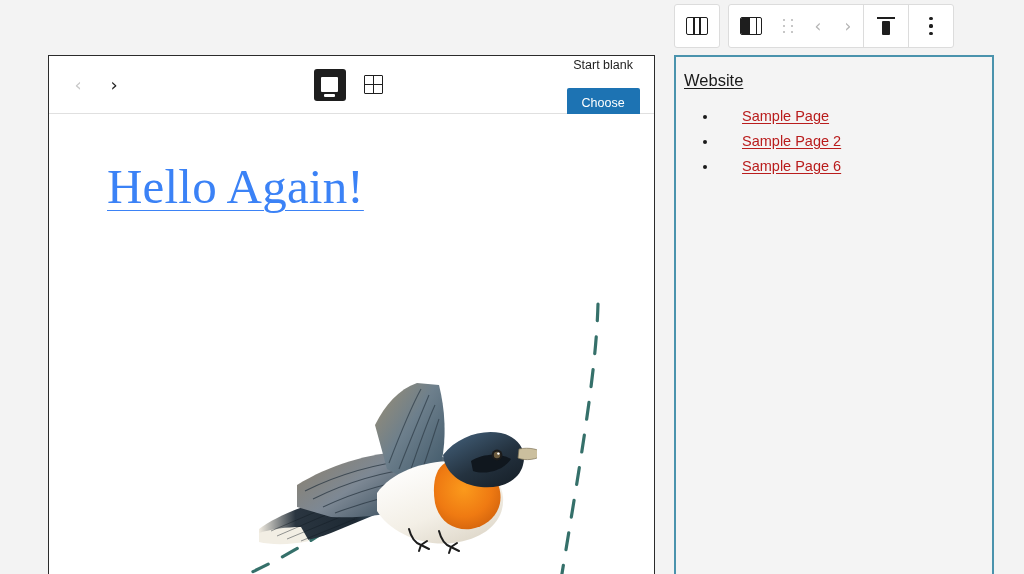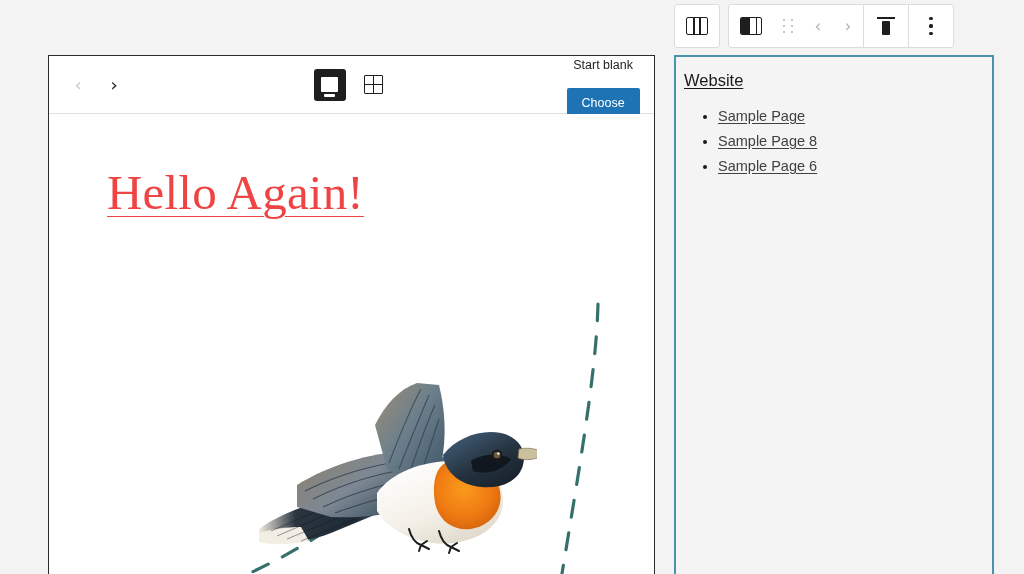--- a/index.html
+++ b/index.html
@@ -284,25 +284,25 @@
   
   .canvas {
     position: relative;
     height: 460px;
     background: #ffffff;
     overflow: hidden;
   }
   .hello-heading {
     position: absolute;
     left: 58px;
-    top: 52px;
+    top: 46px;
     font-family: "Liberation Serif", serif;
     font-size: 49px;
     line-height: 1.1;
-    color: #ef4444;
+    color: #3b82f6;
     text-decoration: underline;
     text-underline-offset: 7px;
     text-decoration-thickness: 1.4px;
     font-weight: 400;
     letter-spacing: 0.2px;
   }
   .canvas-svg {
     position: absolute;
     left: 0; top: 0;
     width: 607px;
@@ -353,24 +353,25 @@
     margin: 18px 0 0 0;
     padding-left: 32px;
   }
   .site-menu li {
     margin-bottom: 9px;
     font-family: "Liberation Sans", sans-serif;
     font-size: 14.5px;
     color: #1a1a1a;
   }
   .site-menu li a {
-    color: #404040;
+    color: #b91c1c;
     text-decoration: underline;
     text-underline-offset: 2px;
     cursor: pointer;
+    margin-left: 24px;
   }
 </style>
 </head>
 <body>
 
 <div id="root">
 
   <div class="toolbar-row">
 
     <div class="tb-group">
@@ -549,21 +550,21 @@
   </div>
 
   <div class="site-panel">
     <div style="padding:0 10px;">
       <a class="site-title">Website</a>
       <ul class="site-menu">
         <li>
           <a>Sample Page</a>
         </li>
         <li>
-          <a>Sample Page 8</a>
+          <a>Sample Page 2</a>
         </li>
         <li>
           <a>Sample Page 6</a>
         </li>
       </ul>
     </div>
   </div>
 
 </div>
 

